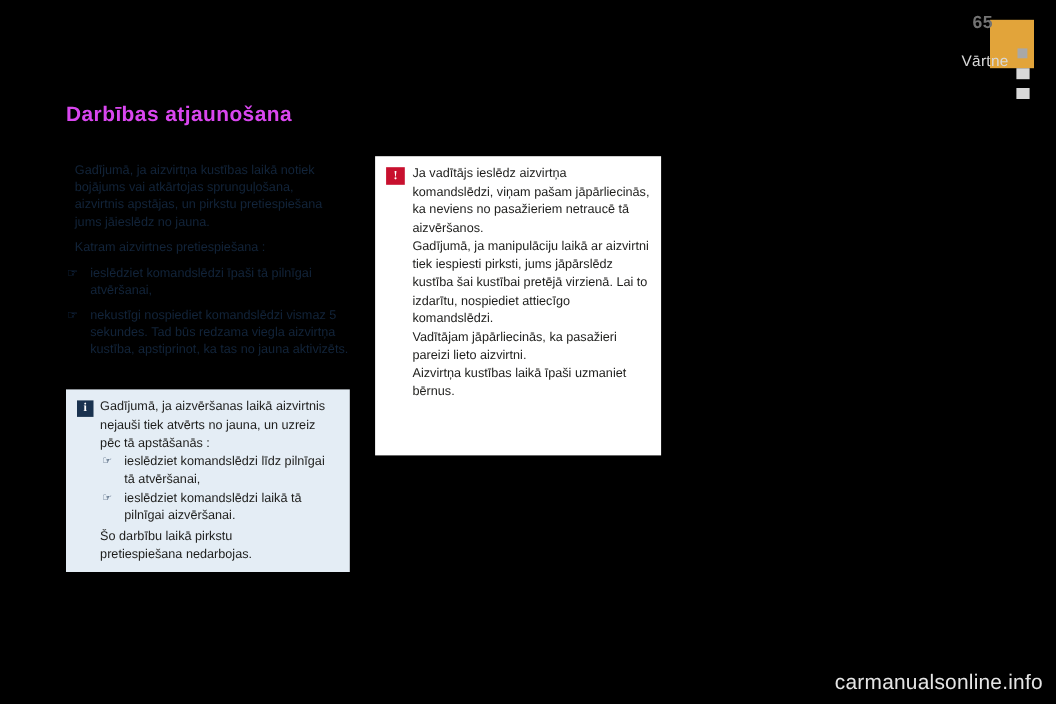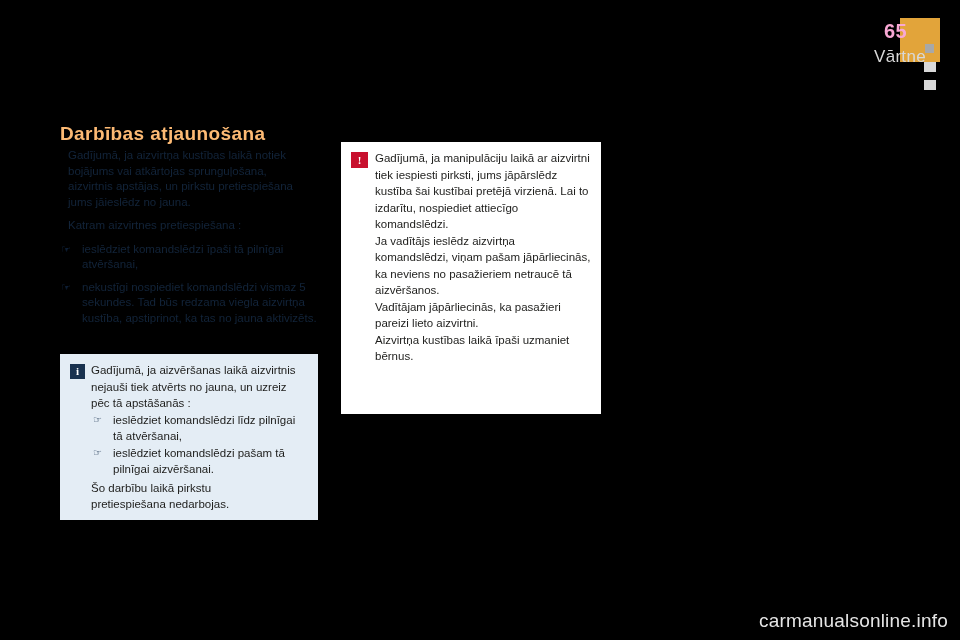--- a/index.html
+++ b/index.html
@@ -20,32 +20,32 @@
     position: absolute;
     left: 900px;
     top: 18px;
     width: 40px;
     height: 44px;
     background: #e2a43a;
   }
   .page-number {
     position: absolute;
     left: 884px;
-    top: 20px;
-    color: #f9a8d4;
-    font-size: 20px;
+    top: 12px;
+    color: #737373;
+    font-size: 16px;
     font-weight: bold;
     letter-spacing: 0.5px;
   }
   .section-name {
     position: absolute;
     left: 874px;
     top: 47px;
     color: #d8d8d8;
-    font-size: 17px;
+    font-size: 14px;
     letter-spacing: 0.3px;
   }
   .tab-mark-1 {
     position: absolute;
     left: 925px;
     top: 44px;
     width: 9px;
     height: 9px;
     background: #a8a8a8;
   }
@@ -63,22 +63,22 @@
     top: 80px;
     width: 12px;
     height: 10px;
     background: #d9d9d9;
   }
 
   
   .main-title {
     position: absolute;
     left: 60px;
-    top: 123px;
-    color: #fdba74;
+    top: 94px;
+    color: #d946ef;
     font-size: 19px;
     font-weight: bold;
     letter-spacing: 0.4px;
   }
 
   
   .left-dark-block {
     position: absolute;
     left: 60px;
     top: 140px;
@@ -244,35 +244,35 @@
   <div class="info-icon">i</div>
   <div class="info-text">
     <p>Gadījumā, ja aizvēršanas laikā aizvirtnis nejauši tiek atvērts no jauna, un uzreiz pēc tā apstāšanās :</p>
     <ul>
       <li>
         <span class="hand">☞</span>
         <span>ieslēdziet komandslēdzi līdz pilnīgai tā atvēršanai,</span>
       </li>
       <li>
         <span class="hand">☞</span>
-        <span>ieslēdziet komandslēdzi pašam tā pilnīgai aizvēršanai.</span>
+        <span>ieslēdziet komandslēdzi laikā tā pilnīgai aizvēršanai.</span>
       </li>
     </ul>
     <div class="bold-note">
       <div>Šo darbību laikā pirkstu</div>
       <div>pretiespiešana nedarbojas.</div>
     </div>
   </div>
 </div>
 
 <div class="warning-box">
   <div class="warning-icon">
     <span class="glyph">!</span>
   </div>
   <div class="warning-text">
+    <p>Ja vadītājs ieslēdz aizvirtņa komandslēdzi, viņam pašam jāpārliecinās, ka neviens no pasažieriem netraucē tā aizvēršanos.</p>
     <p>Gadījumā, ja manipulāciju laikā ar aizvirtni tiek iespiesti pirksti, jums jāpārslēdz kustība šai kustībai pretējā virzienā. Lai to izdarītu, nospiediet attiecīgo komandslēdzi.</p>
-    <p>Ja vadītājs ieslēdz aizvirtņa komandslēdzi, viņam pašam jāpārliecinās, ka neviens no pasažieriem netraucē tā aizvēršanos.</p>
     <p>Vadītājam jāpārliecinās, ka pasažieri pareizi lieto aizvirtni.</p>
     <p>Aizvirtņa kustības laikā īpaši uzmaniet bērnus.</p>
   </div>
 </div>
 
 <div class="watermark">carmanualsonline.info</div>
 
 </body></html>

